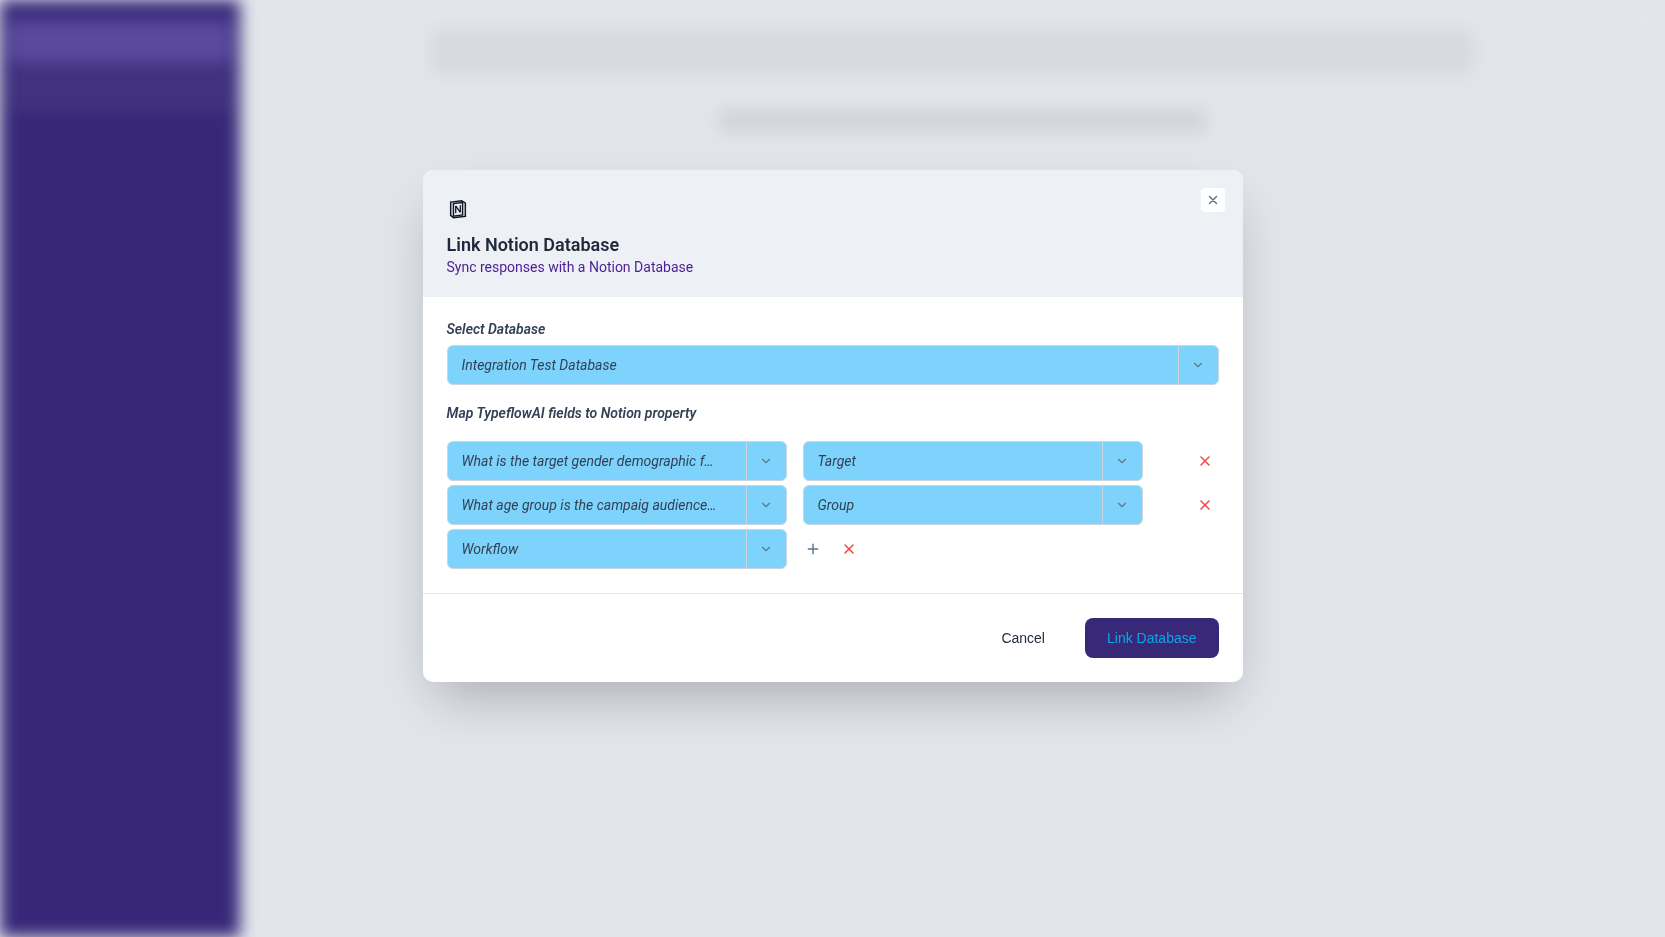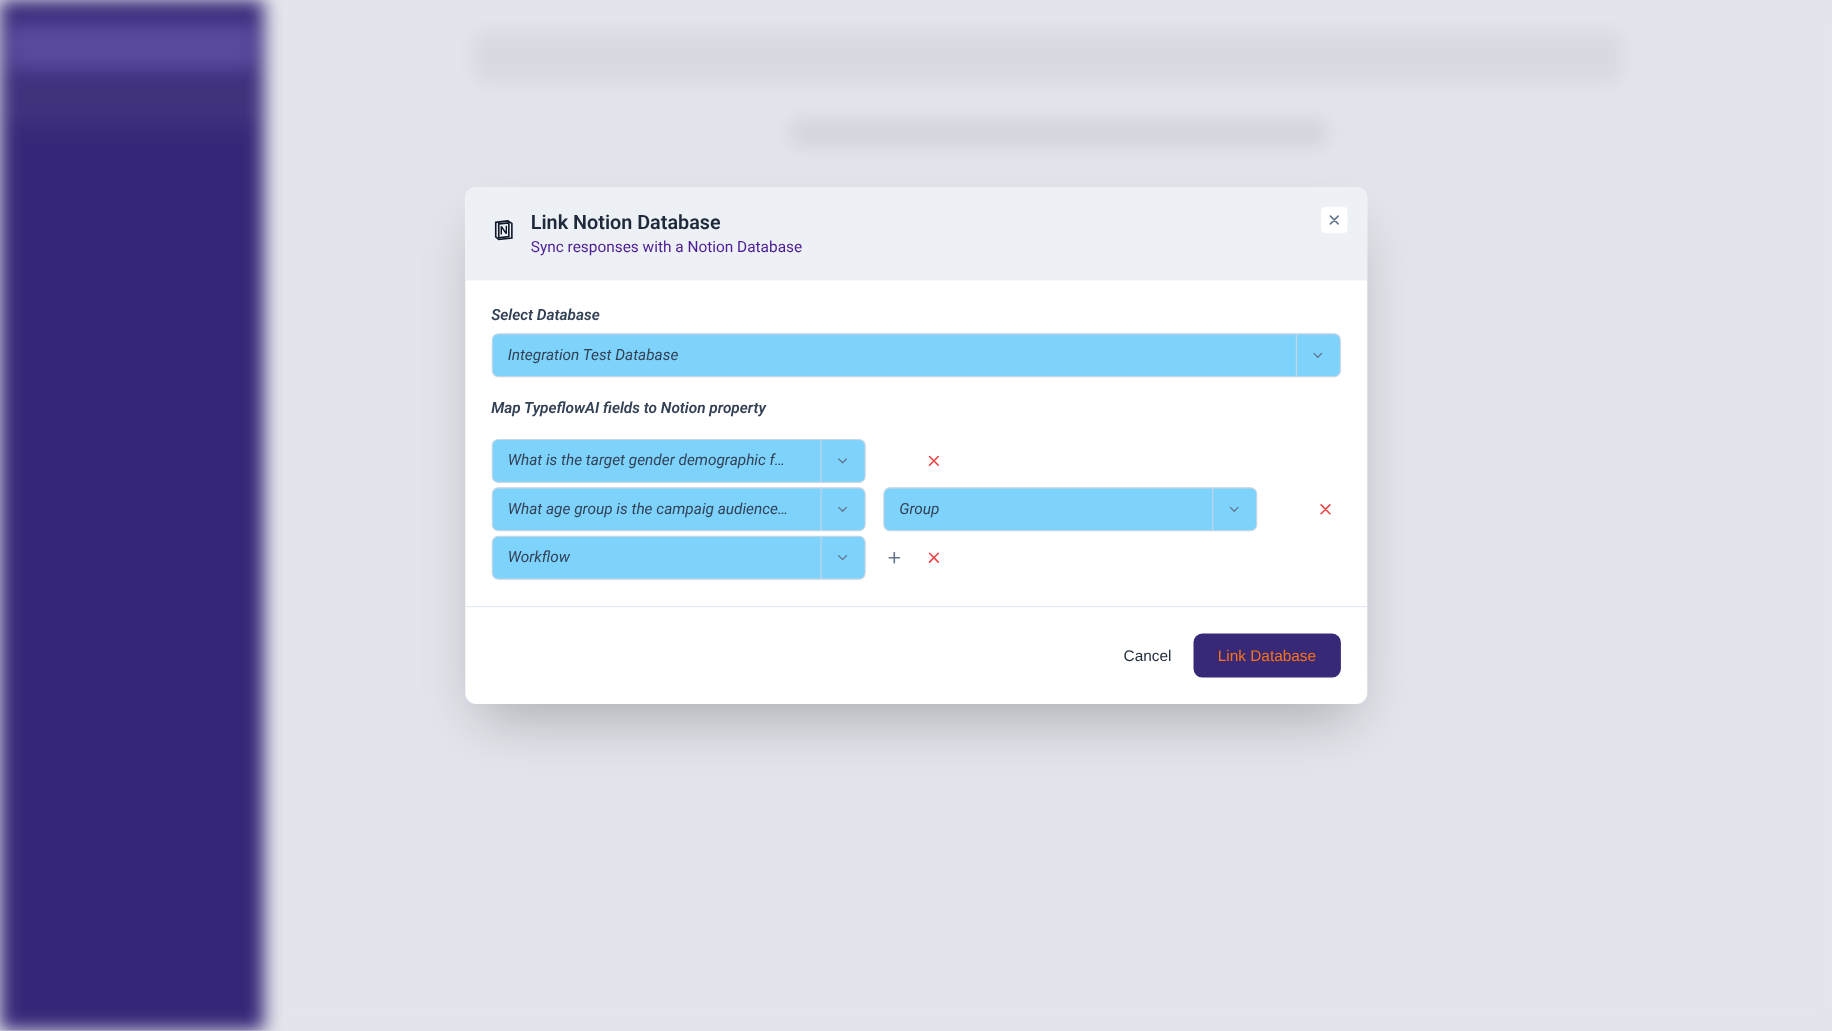--- a/index.html
+++ b/index.html
@@ -83,20 +83,21 @@
       box-shadow: 0 25px 50px -12px rgba(0,0,0,0.25);
       overflow: hidden;
     }
     .modal-header {
       background: #edf0f4;
       padding: 22px 24px;
       display: flex;
       align-items: flex-start;
       gap: 14px;
       position: relative;
+      flex-direction: column;
     }
     .notion-icon-box {
       width: 22px;
       height: 22px;
       margin-top: 6px;
       display: flex;
       align-items: center;
       justify-content: center;
     }
     .notion-icon-box svg {
@@ -216,35 +217,35 @@
       height: 16px;
     }
     .action-spacer {
       width: 20px;
     }
     .modal-footer {
       border-top: 1px solid #e2e8f0;
       padding: 24px;
       display: flex;
       justify-content: flex-end;
-      gap: 8px;
+      gap: 28px;
       align-items: center;
     }
     .btn-cancel {
       background: none;
       border: none;
       font-size: 14px;
       font-weight: 500;
       color: #1e293b;
       cursor: pointer;
       padding: 10px 12px;
     }
     .btn-primary {
       background: #382878;
-      color: #f97316;
+      color: #0ea5e9;
       border: none;
       font-size: 14px;
       font-weight: 500;
       padding: 12px 22px;
       border-radius: 8px;
       cursor: pointer;
     }
   </style>
 </head>
 <body>
@@ -302,20 +303,28 @@
 
         <div class="map-row">
           <div class="select-box map-select">
             <div class="select-value">What is the target gender demographic f…</div>
             <div class="select-chevron">
               <svg viewBox="0 0 24 24" fill="none" stroke="currentColor" stroke-width="2" stroke-linecap="round" stroke-linejoin="round">
                   <path d="M6 9l6 6 6-6"></path>
                 </svg>
             </div>
           </div>
+          <div class="select-box map-target">
+            <div class="select-value">Target</div>
+            <div class="select-chevron">
+              <svg viewBox="0 0 24 24" fill="none" stroke="currentColor" stroke-width="2" stroke-linecap="round" stroke-linejoin="round">
+                  <path d="M6 9l6 6 6-6"></path>
+                </svg>
+            </div>
+          </div>
           <div class="action-spacer"></div>
           <button class="icon-btn remove">
             <svg viewBox="0 0 24 24" fill="none" stroke="currentColor" stroke-width="2.2" stroke-linecap="round">
                 <path d="M18 6 L6 18 M6 6 L18 18"></path>
               </svg>
           </button>
         </div>
 
         <div class="map-row">
           <div class="select-box map-select">

